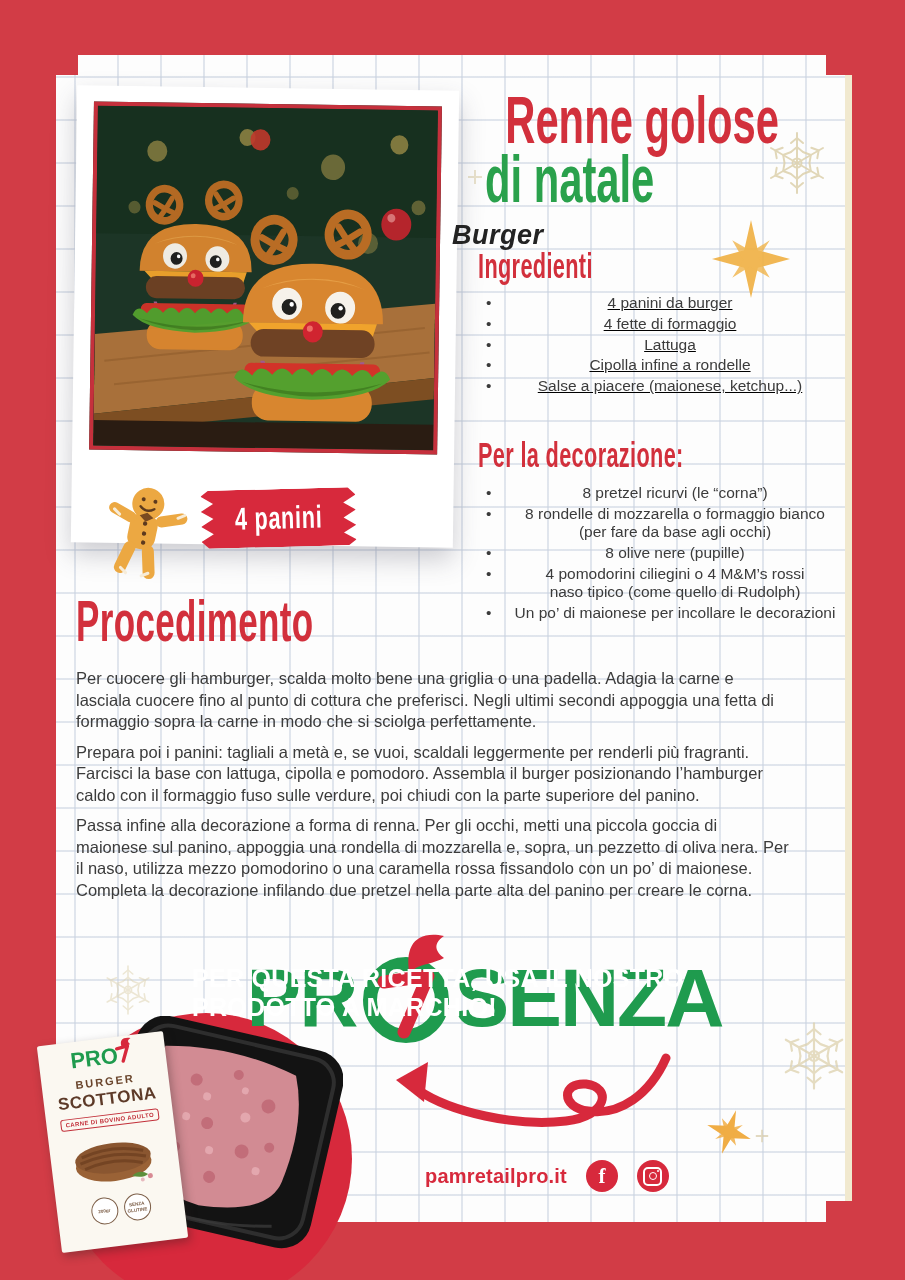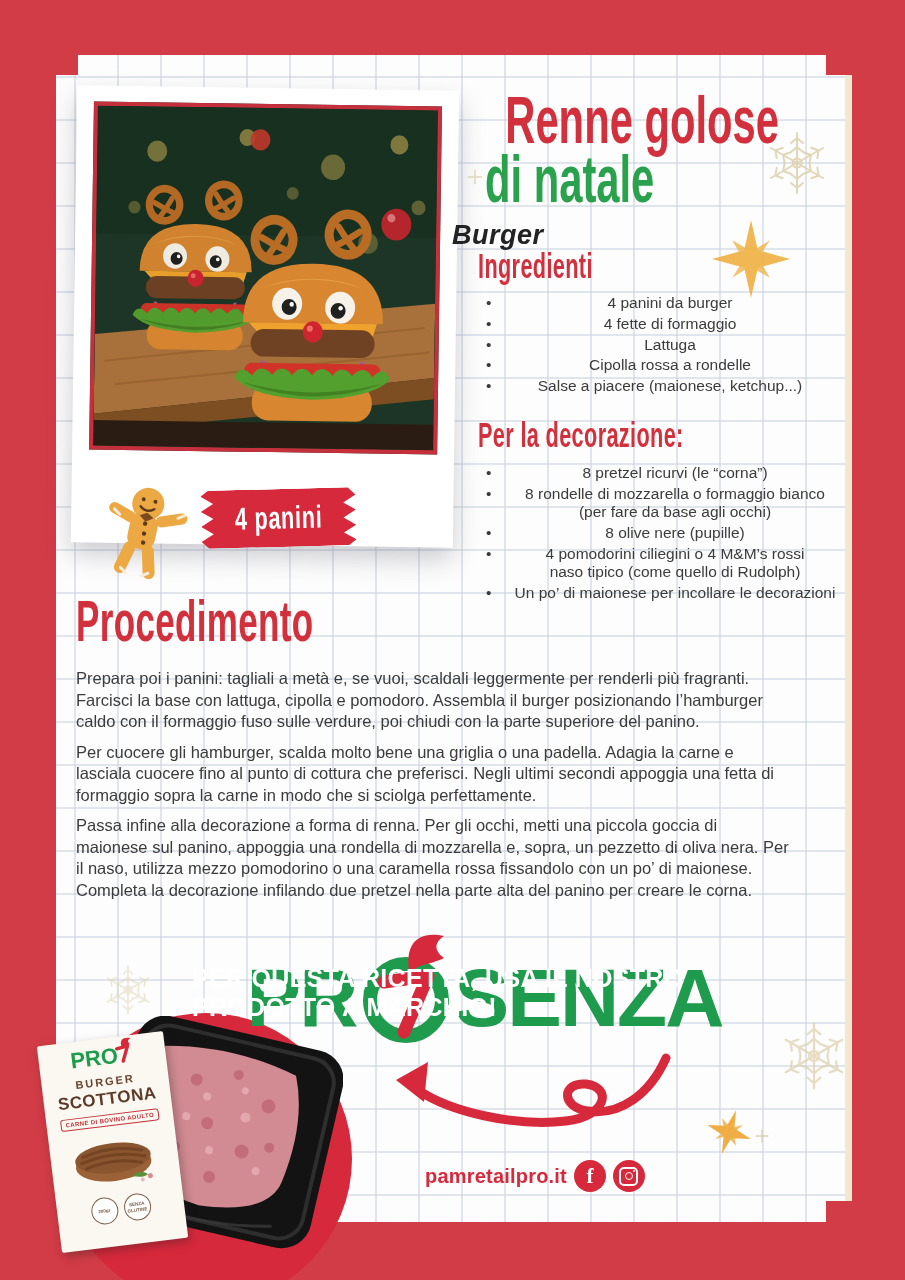--- a/index.html
+++ b/index.html
@@ -34,41 +34,41 @@
   
   .hand{font-family:"Liberation Sans",sans-serif;font-weight:700;color:#d2303c;display:inline-block;
     transform:scale(.7,1.15);transform-origin:left center;letter-spacing:.5px;white-space:nowrap;}
 
   .title-block{position:absolute;left:452px;top:92px;width:320px;text-align:left;z-index:5;line-height:.98;}
   .title-red,.title-green{font-size:58px;font-weight:700;display:inline-block;transform:scale(.72,1.15);transform-origin:center;white-space:nowrap;}
   .title-red{color:#d2303c;}
   .title-green{color:#2aa14c;margin-top:2px;}
   .subtitle{font-size:27px;font-style:italic;font-weight:700;color:#232323;margin-top:14px;letter-spacing:.5px;}
 
-  .sec-ingredients{position:absolute;left:478px;top:248px;width:350px;z-index:5;}
-  .sec-decoration{position:absolute;left:478px;top:418px;width:360px;z-index:5;}
+  .sec-ingredients{position:absolute;left:478px;top:248px;width:350px;z-index:5;text-decoration:underline;}
+  .sec-decoration{position:absolute;left:478px;top:438px;width:360px;z-index:5;}
   .sec-heading{font-size:31px;}
   ul.blist{list-style:none;margin:10px 0 0 0;padding:0;}
   ul.blist li{position:relative;padding-left:34px;margin:0 0 2.5px 0;font-size:15.5px;line-height:1.18;color:#3b3b3b;white-space:pre-line;text-align:center;}
   ul.blist li::before{content:"•";position:absolute;left:8px;top:0;color:#3b3b3b;}
 
   .sec-procedure{position:absolute;left:76px;top:592px;width:716px;z-index:5;}
   .sec-procedure .hand{font-size:50px;}
   .paras{margin-top:18px;}
   .paras p{margin:0 0 9px 0;font-size:16.5px;line-height:21.5px;color:#3b3b3b;}
 
   
   .provami{position:absolute;left:0;top:918px;width:905px;display:flex;align-items:flex-end;justify-content:center;z-index:5;margin-left:32px;}
   .provami .ltr{font-size:82px;font-weight:700;letter-spacing:-2px;color:#1f9b4e;line-height:1;}
   .provami svg{margin:0 -1px -5px -1px;}
   .tagline{position:absolute;left:192px;top:964px;width:650px;color:#ffffff;font-weight:700;font-size:25px;line-height:1.15;letter-spacing:.3px;z-index:5;}
   .arrow{position:absolute;left:388px;top:1050px;z-index:6;}
 
   
-  .footer{position:absolute;left:425px;top:1160px;display:flex;align-items:center;gap:7px;z-index:6;}
+  .footer{position:absolute;left:425px;top:1160px;display:flex;align-items:center;gap:19px;z-index:6;}
   .site{color:#d7293c;font-weight:700;font-size:20px;letter-spacing:.2px;}
   .sicon{width:32px;height:32px;border-radius:50%;background:#d7293c;display:flex;align-items:center;justify-content:center;color:#fff;}
   .fb{font-size:21px;font-weight:700;font-family:"Liberation Serif",serif;}
   .ig-box{width:15px;height:15px;border:2px solid #fff;border-radius:5px;position:relative;}
   .ig-box::before{content:"";position:absolute;left:3.5px;top:3.5px;width:8px;height:8px;border:1.6px solid #fff;border-radius:50%;box-sizing:border-box;}
   .ig-box::after{content:"";position:absolute;right:1px;top:1px;width:2.2px;height:2.2px;background:#fff;border-radius:50%;}
 
   
   .red-circle{position:absolute;left:60px;top:1013px;width:292px;height:292px;border-radius:50%;background:#d7293c;z-index:3;}
   .tray{position:absolute;left:95px;top:1016px;z-index:6;}
@@ -218,43 +218,43 @@
     <div class="title-green">di natale</div>
     <div class="subtitle">Burger</div>
   </div>
 
   <div class="sec-ingredients">
     <span class="hand sec-heading">Ingredienti</span>
     <ul class="blist">
         <li><span>4 panini da burger</span></li>
         <li><span>4 fette di formaggio</span></li>
         <li><span>Lattuga</span></li>
-        <li><span>Cipolla rossa a rondelle</span></li>
+        <li><span>Cipolla infine a rondelle</span></li>
         <li><span>Salse a piacere (maionese, ketchup...)</span></li>
       </ul>
   </div>
 
   <div class="sec-decoration">
     <span class="hand sec-heading">Per la decorazione:</span>
     <ul class="blist">
         <li><span>8 pretzel ricurvi (le “corna”)</span></li>
         <li><span>8 rondelle di mozzarella o formaggio bianco
 (per fare da base agli occhi)</span></li>
         <li><span>8 olive nere (pupille)</span></li>
         <li><span>4 pomodorini ciliegini o 4 M&amp;M’s rossi
 naso tipico (come quello di Rudolph)</span></li>
         <li><span>Un po’ di maionese per incollare le decorazioni</span></li>
       </ul>
   </div>
 
   <div class="sec-procedure">
     <span class="hand">Procedimento</span>
     <div class="paras">
+        <p>Per cuocere gli hamburger, scalda molto bene una griglia o una padella. Adagia la carne e lasciala cuocere fino al punto di cottura che preferisci. Negli ultimi secondi appoggia una fetta di formaggio sopra la carne in modo che si sciolga perfettamente.</p>
         <p>Prepara poi i panini: tagliali a metà e, se vuoi, scaldali leggermente per renderli più fragranti. Farcisci la base con lattuga, cipolla e pomodoro. Assembla il burger posizionando l’hamburger caldo con il formaggio fuso sulle verdure, poi chiudi con la parte superiore del panino.</p>
-        <p>Per cuocere gli hamburger, scalda molto bene una griglia o una padella. Adagia la carne e lasciala cuocere fino al punto di cottura che preferisci. Negli ultimi secondi appoggia una fetta di formaggio sopra la carne in modo che si sciolga perfettamente.</p>
         <p>Passa infine alla decorazione a forma di renna. Per gli occhi, metti una piccola goccia di maionese sul panino, appoggia una rondella di mozzarella e, sopra, un pezzetto di oliva nera. Per il naso, utilizza mezzo pomodorino o una caramella rossa fissandolo con un po’ di maionese. Completa la decorazione infilando due pretzel nella parte alta del panino per creare le corna.</p>
       </div>
   </div>
 
   <div class="provami">
     <span class="ltr">PR</span>
     <svg width="100" height="126" viewBox="0 0 100 126">
       <circle cx="50" cy="82" r="36" fill="none" stroke="#1f9b4e" stroke-width="14"></circle>
       <path d="M54,58 C48,30 58,12 88,18 C76,26 80,34 88,40 C72,48 58,46 55,56 Z" fill="#d7293c"></path>
       <path d="M28,64 L72,58 L48,114" fill="none" stroke="#d7293c" stroke-width="13" stroke-linecap="round" stroke-linejoin="round"></path>

